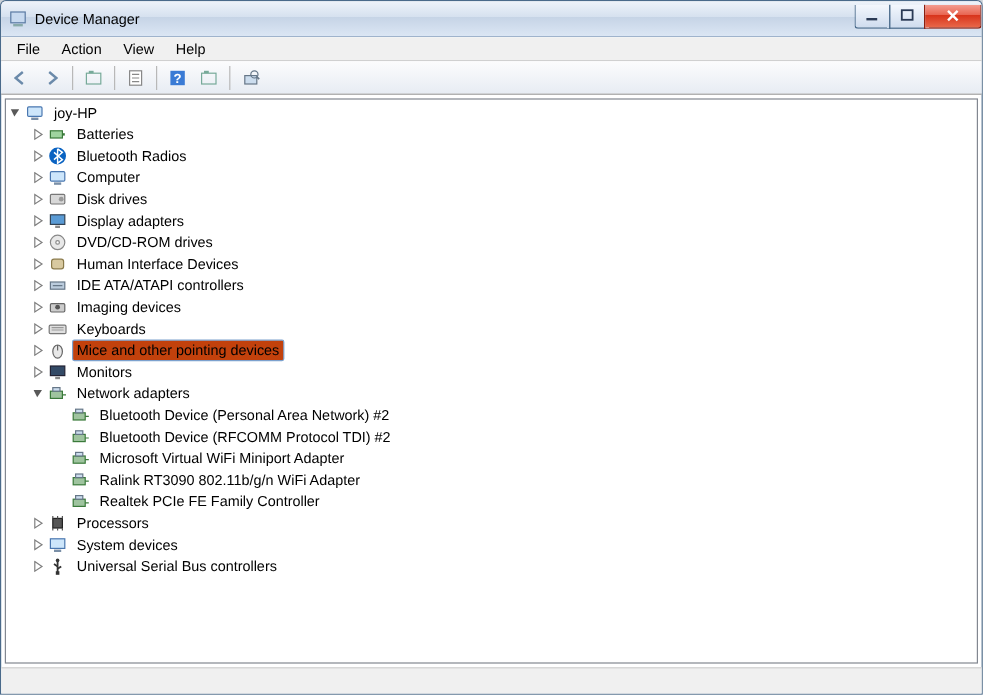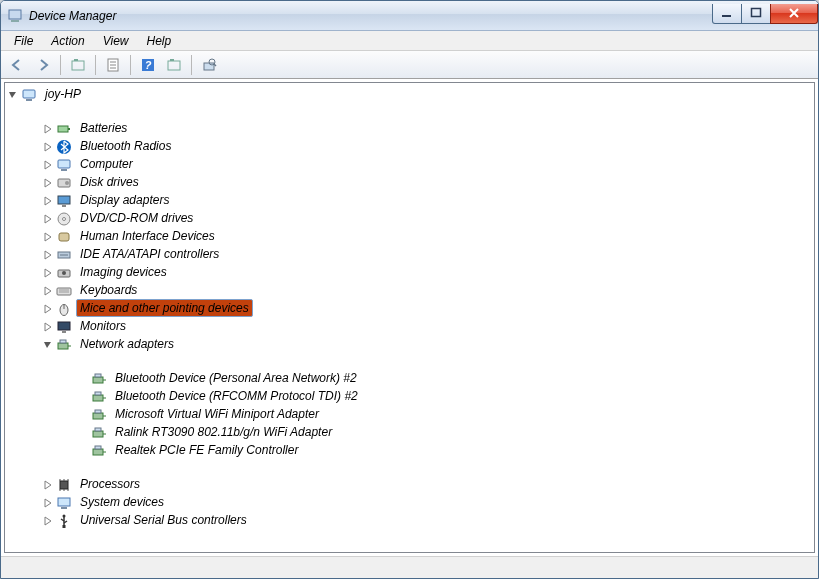--- a/index.html
+++ b/index.html
@@ -14,21 +14,20 @@
   }
   
   .window {
     width: 819px; height: 579px;
     border: 1px solid #4a6a8a;
     border-radius: 5px 5px 0 0;
     background: #fff;
     display: flex;
     flex-direction: column;
     box-shadow: 0 0 8px rgba(0,0,0,.3);
-    font-style: italic;
   }
   .titlebar {
     height: 30px;
     background: linear-gradient(to bottom,#eef3fa 0%, #d6e1ef 45%, #c6d4e6 46%, #dbe6f4 100%);
     border-bottom:1px solid #9fb3cc;
     display:flex;
     align-items:center;
     padding: 0 0 0 6px;
     border-radius: 4px 4px 0 0;
   }
@@ -82,23 +81,23 @@
   .tsep { width:1px; height:20px; background:#b8b8b8; margin:0 3px;}
   .content {
     flex:1;
     margin: 3px;
     border: 1px solid #828790;
     background:#fff;
     overflow:auto;
     padding: 2px 0;
   }
   .tree { list-style:none; margin:0; padding:0; user-select:none; }
-  .tree ul { list-style:none; margin:16px; padding:0; }
+  .tree ul { list-style:none; margin:0; padding:0; }
   .row {
-    display:flex; align-items:flex-end;
+    display:flex; align-items:center;
     height:18px;
     white-space: nowrap;
   }
   .toggle {
     width:16px; height:16px;
     display:flex; align-items:center; justify-content:center;
     cursor:pointer;
     flex-shrink:0;
   }
   .toggle svg { display:block; }

